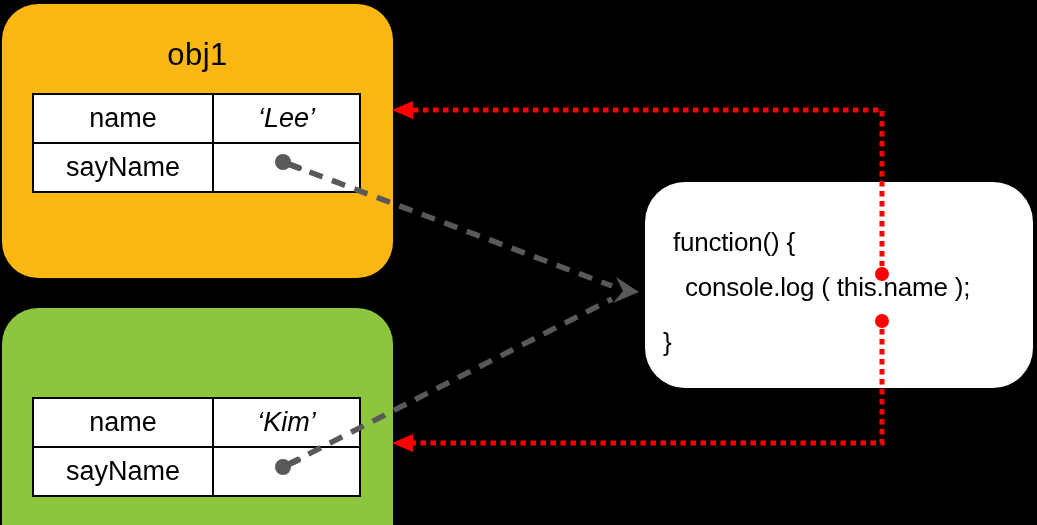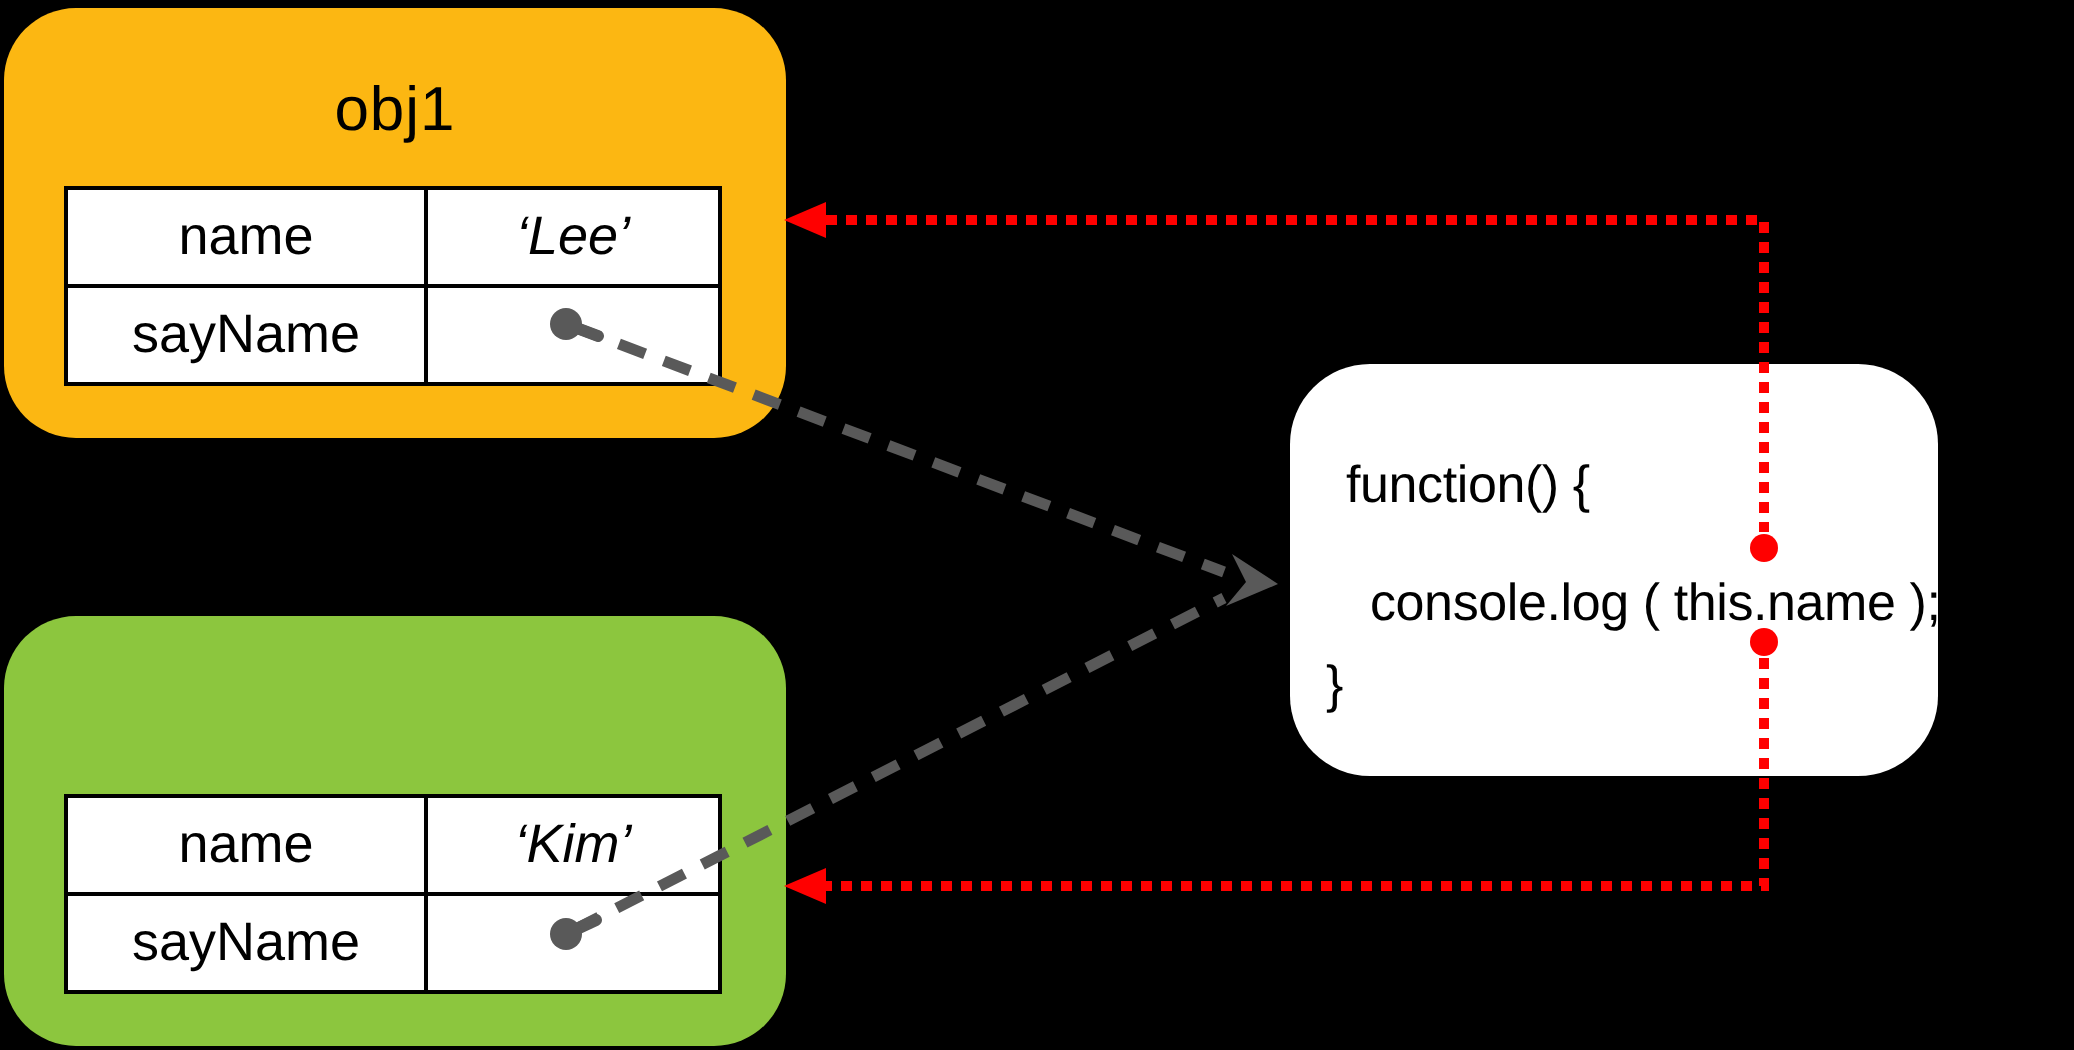--- a/index.html
+++ b/index.html
@@ -16,21 +16,21 @@
   html,body{margin:0;padding:0;background:var(--background);}
   body{font-family:"Liberation Sans", sans-serif;}
   #canvas{
     position:relative;
     width:1037px;height:525px;
     background:var(--background);
     overflow:hidden;
   }
   .objbox{
     position:absolute;
-    width:391px;height:215px;
+    width:391px;height:274px;
     border-radius:36px;
   }
   .objbox.obj1{left:2px;top:4px;background:var(--obj1-fill);}
   .objbox.obj2{left:2px;top:308px;background:var(--obj2-fill);}
   .objtitle{
     position:absolute;left:0;top:30px;width:100%;
     text-align:center;
     font-size:31px;line-height:42px;
     color:var(--text);
     letter-spacing:0.5px;
@@ -43,33 +43,33 @@
     border:2px solid var(--border);
     background:var(--table-fill);
     text-align:center;vertical-align:middle;
     font-size:27px;color:var(--text);
     padding:0;
   }
   td.key-cell{width:178px;height:47px;margin-top:32px;}
   td.val-cell{width:145px;height:47px;font-style:italic;}
   .funcbox{
     position:absolute;left:645px;top:182px;
-    width:324px;height:206px;
+    width:388px;height:206px;
     background:var(--function-fill);
     border-radius:40px;
   }
   .code-line{
     position:absolute;
     font-size:26px;line-height:28px;
     letter-spacing:-0.2px;
     color:var(--text);
     white-space:pre;
   }
   .code-line.l1{left:28px;top:46px;}
-  .code-line.l2{left:40px;top:105px;}
+  .code-line.l2{left:40px;top:91px;}
   .code-line.l3{left:18px;top:146px;}
   svg#connectors{
     position:absolute;left:0;top:0;
     pointer-events:none;
   }
   .red-dotted{
     stroke:var(--reference-red);
     stroke-width:5;
     stroke-dasharray:5.5 4.5;
     fill:none;

